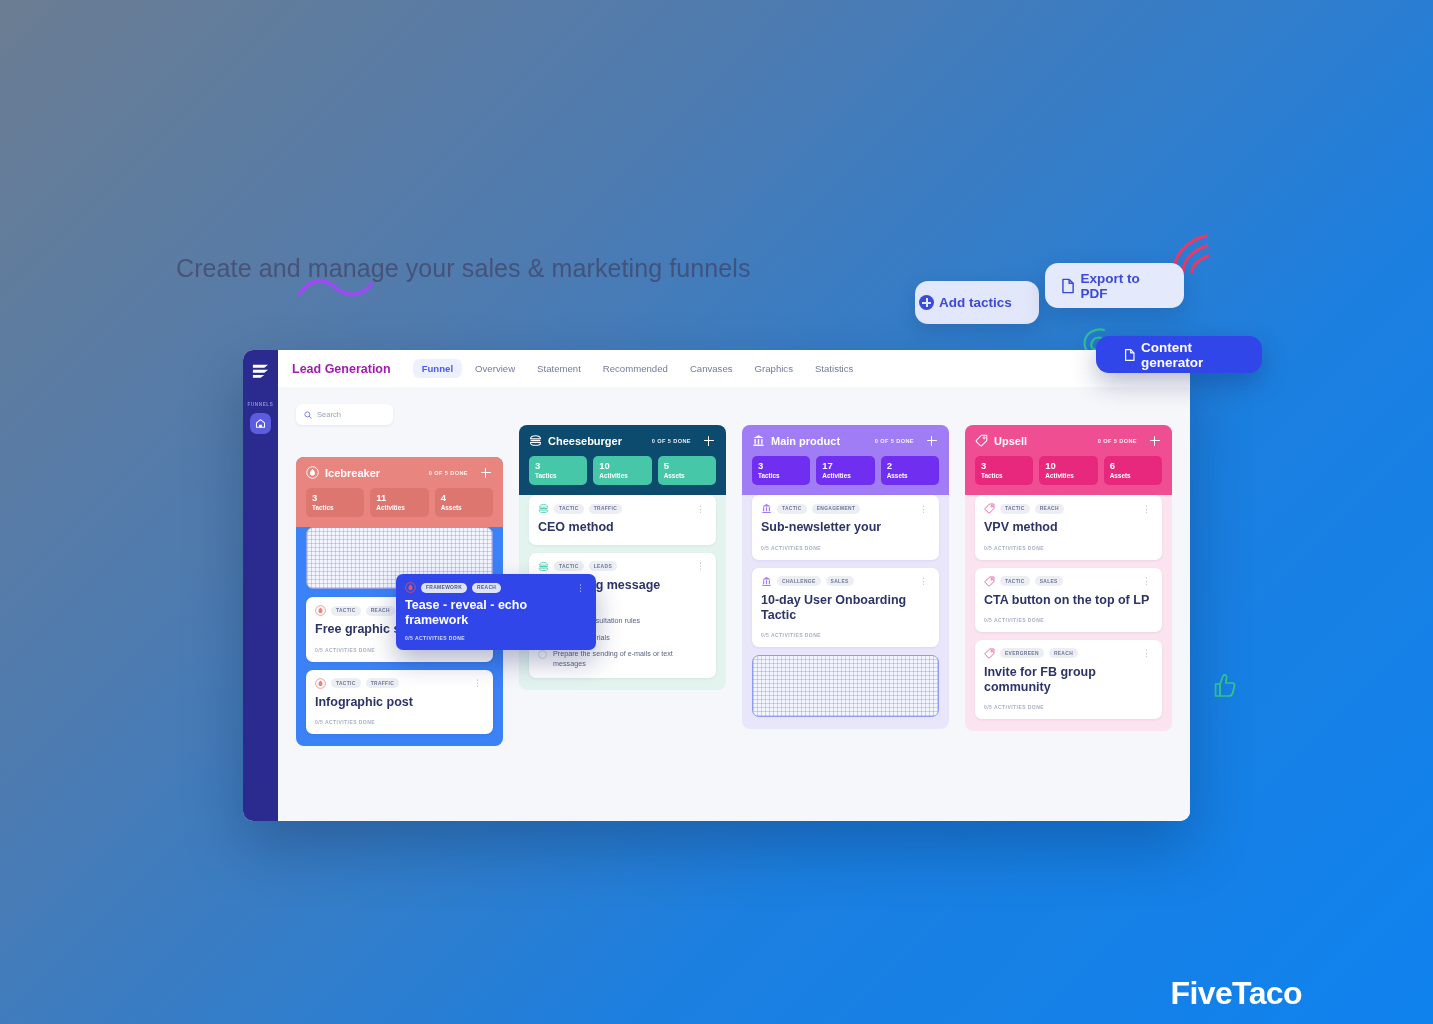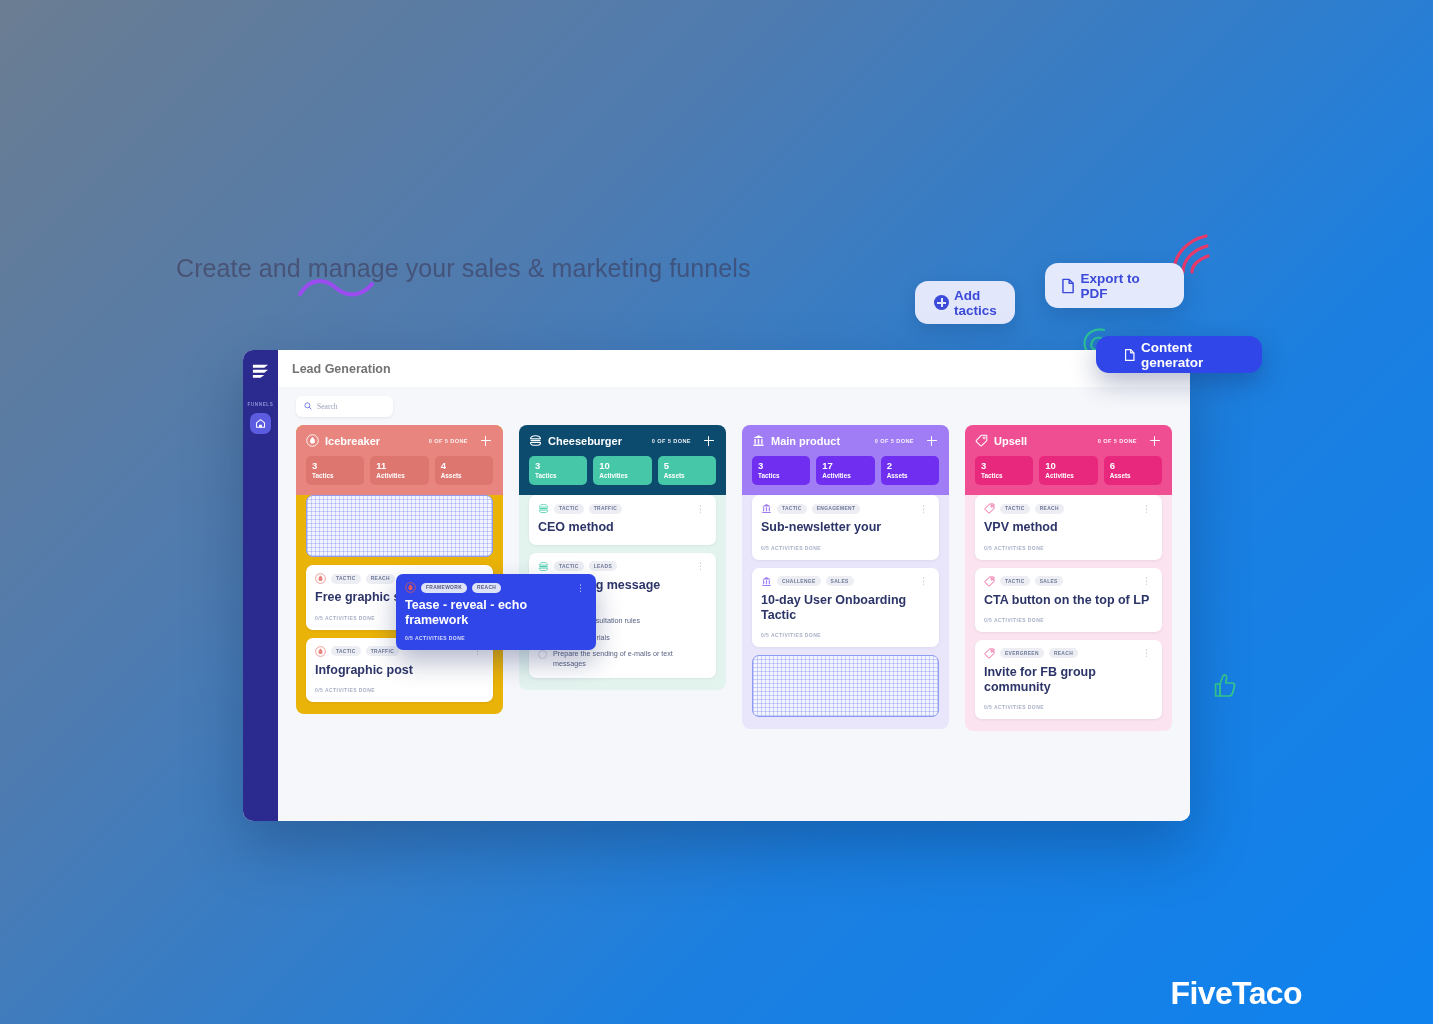--- a/index.html
+++ b/index.html
@@ -30,22 +30,22 @@
 
   
   .pill-btn {
     position: absolute;
     display: flex; align-items: center; gap: 5px;
     border-radius: 13px;
     font-size: 13.5px; font-weight: bold;
     cursor: pointer; user-select: none;
   }
   #btn-add-tactics {
-    left: 915px; top: 281px; width: 100px; height: 43px;
-    padding: 0 19px;
+    left: 915px; top: 281px; width: 124px; height: 43px;
+    padding: 0 4px;
     background: #e3e7fb; color: #3b4ad8;
     box-shadow: 0 6px 18px rgba(12,40,90,.18);
   }
   #btn-export-pdf {
     left: 1045px; top: 263px; width: 139px; height: 45px;
     padding: 0 16px;
     background: #e5e9fc; color: #3b4ad8;
     box-shadow: 0 8px 22px rgba(12,40,90,.2);
   }
   #btn-content-generator {
@@ -93,30 +93,30 @@
   }
 
   
   #main-pane { flex: 1; display: flex; flex-direction: column; min-width: 0; background: #f6f7fb; }
 
   #topbar {
     height: 37px; background: #fff; flex: 0 0 auto;
     display: flex; align-items: center; padding: 0 14px;
   }
   #workspace-title {
-    font-size: 12.5px; font-weight: bold; color: #737373;
+    font-size: 12.5px; font-weight: bold; color: #a21caf;
     margin-right: 22px; white-space: nowrap;
   }
   .nav-tab {
     font-size: 9.6px; color: #737c9a; padding: 4px 9px;
     border-radius: 6px; cursor: pointer; white-space: nowrap;
   }
   .nav-tab.active { color: #4a5bf5; background: #edf0fe; font-weight: bold; }
 
-  #searchbar-row { height: 38px; display: flex; align-items: center; padding: 0 18px; flex: 0 0 auto; font-family: Liberation Serif, serif; }
+  #searchbar-row { height: 38px; display: flex; align-items: flex-end; padding: 0 18px; flex: 0 0 auto; }
   #search-field {
     width: 97px; height: 21px; background: #fff; border-radius: 6px;
     display: flex; align-items: center; gap: 5px; padding: 0 8px;
     box-shadow: 0 1px 3px rgba(30,40,90,.08);
     cursor: text;
   }
   #search-input-text { font-size: 7.6px; color: #9aa2bd; }
 
   
   #board {
@@ -273,34 +273,43 @@
         <path d="M1.6 5.4L6 1.8l4.4 3.6V10.2H1.6z" fill="none" stroke="#fff" stroke-width="1.1" stroke-linejoin="round"></path>
         <path d="M4.4 10.2V7.3h3.2v2.9" fill="#fff"></path>
       </svg>
     </div>
   </div>
 
   <div id="main-pane">
 
     <div id="topbar">
       <div id="workspace-title">Lead Generation</div>
+      <div id="nav-tabs" style="display:flex;gap:4px;">
+          <div class="nav-tab active">Funnel</div>
+          <div class="nav-tab">Overview</div>
+          <div class="nav-tab">Statement</div>
+          <div class="nav-tab">Recommended</div>
+          <div class="nav-tab">Canvases</div>
+          <div class="nav-tab">Graphics</div>
+          <div class="nav-tab">Statistics</div>
+        </div>
     </div>
 
     <div id="searchbar-row">
       <div id="search-field">
         <svg width="8" height="8" viewBox="0 0 10 10">
           <circle cx="4.2" cy="4.2" r="3.1" fill="none" stroke="#6b76f0" stroke-width="1.1"></circle>
           <path d="M6.5 6.5L9 9" stroke="#6b76f0" stroke-width="1.1" stroke-linecap="round"></path>
         </svg>
         <span id="search-input-text">Search</span>
       </div>
     </div>
 
     <div id="board">
-        <div class="column" style="background: #eab308;">
+        <div class="column" style="background: #3b82f6; margin-top: 32px;">
           <div class="col-header" style="background: rgb(232, 133, 127);">
             <div class="col-header-top">
               <svg viewBox="0 0 14 14" width="13" height="13" class="col-icon">
                 <circle cx="7" cy="7" r="6.2" fill="none" stroke="#ffffff" stroke-width="1"></circle>
                 <path d="M7 3.3c1.6 1.5 2.6 2.7 2.6 4.2A2.6 2.6 0 0 1 7 10.3a2.6 2.6 0 0 1-2.6-2.8c0-1.5 1-2.7 2.6-4.2z" fill="#ffffff"></path>
               </svg>
               <div class="col-title">Icebreaker</div>
               <div class="col-progress">0 OF 5 DONE</div>
               <div class="col-add"></div>
             </div>

